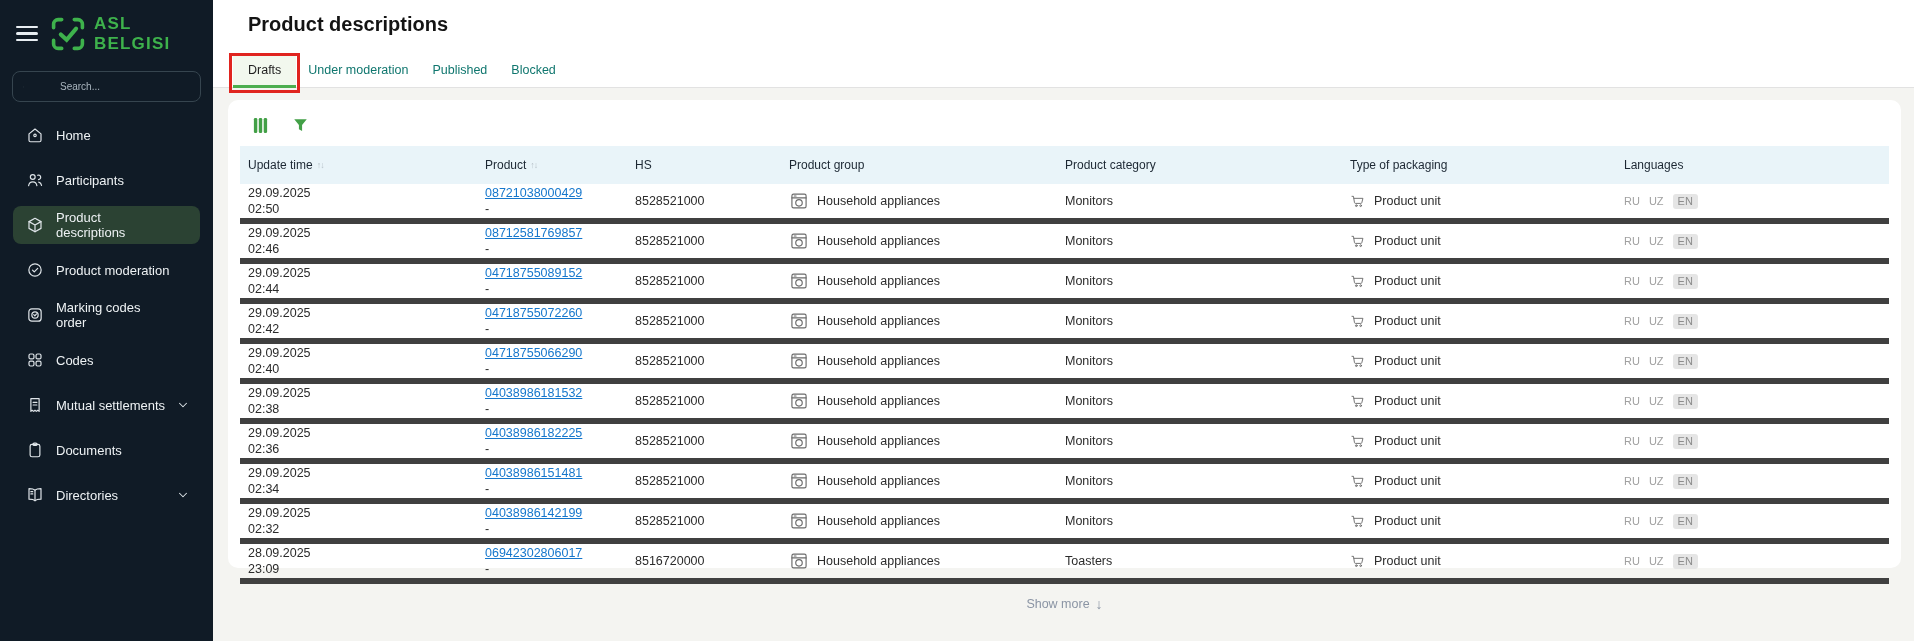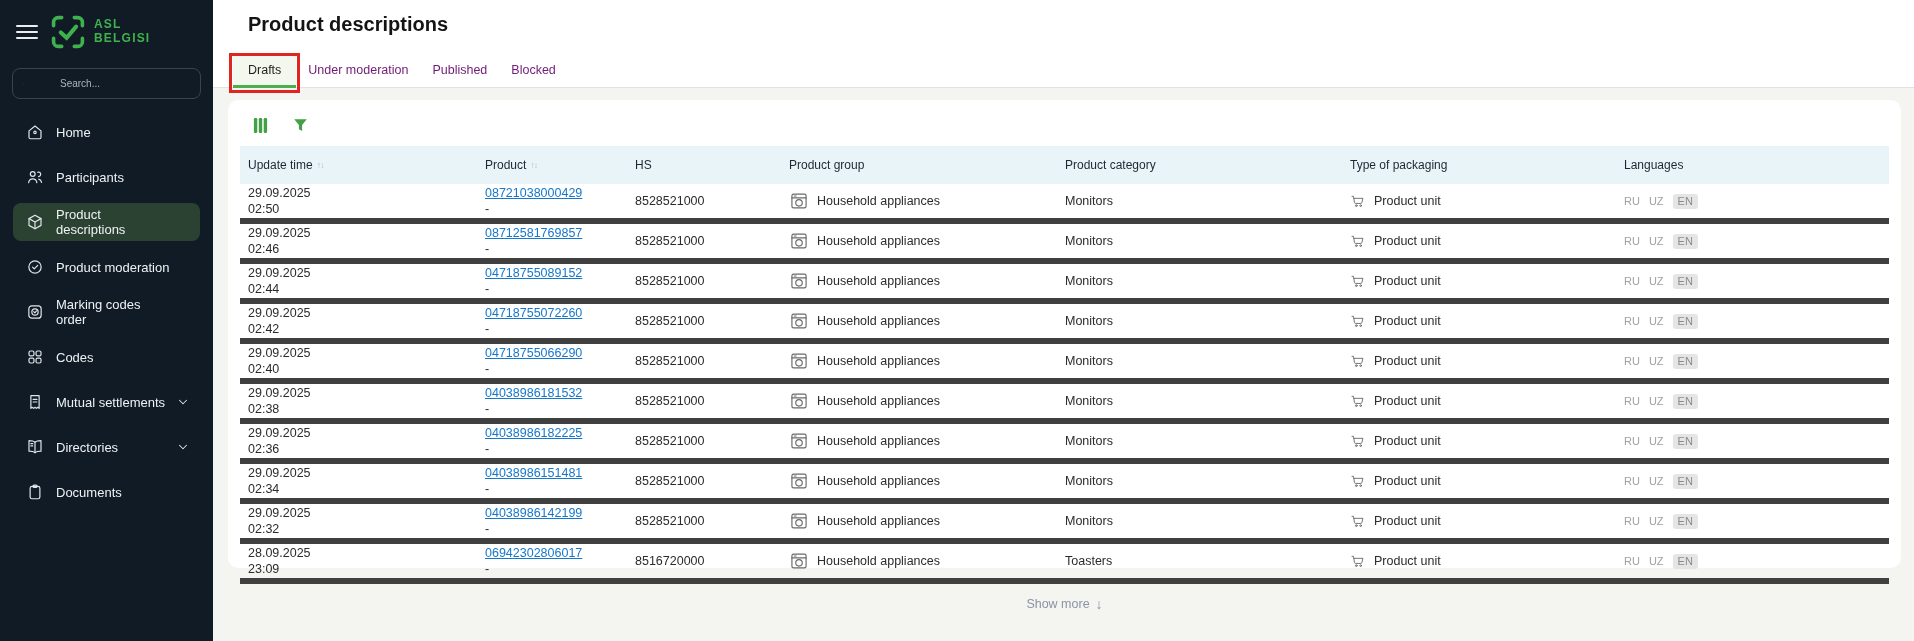--- a/index.html
+++ b/index.html
@@ -5,36 +5,36 @@
   * { margin:0; padding:0; box-sizing:border-box; }
   html,body { width:1914px; height:641px; overflow:hidden; font-family:"Liberation Sans", sans-serif; background:#ffffff; }
   .app { position:relative; width:1914px; height:641px; display:flex; }
 
   
   .sidebar { position:relative; width:213px; height:641px; background:#101b26; flex:0 0 213px; }
   .side-top { display:flex; align-items:center; padding:14px 0 0 16px; gap:12px; }
   .hamburger { width:22px; height:15px; display:flex; flex-direction:column; justify-content:space-between; cursor:pointer; }
   .hamburger span { display:block; height:2.4px; background:#e8eef2; border-radius:2px; }
   .logo { display:flex; align-items:center; gap:8px; }
-  .logo-text { color:#3eb24c; font-weight:800; font-size:12px; letter-spacing:1.2px; line-height:1.15; text-transform:uppercase; }
+  .logo-text { color:#3eb24c; font-weight:800; font-size:17px; letter-spacing:1.2px; line-height:1.15; text-transform:uppercase; }
   .search-box { margin:18px 12px 0 12px; height:31px; border:1px solid #36454f; border-radius:8px; display:flex; align-items:center; padding:0 10px; gap:8px; }
   .search-box input { background:transparent; border:none; outline:none; color:#cfd8dd; font-size:10px; width:130px; font-family:"Liberation Sans", sans-serif;margin-left:28px; }
   .search-box input::placeholder { color:#aab6bf; }
   .menu { margin-top:14px; }
   .menu-item { position:relative; height:38px; margin:0 13px 7px 13px; padding:0 30px 0 13px; border-radius:8px; display:flex; align-items:center; gap:12px; color:#eef2f4; font-size:13px; cursor:pointer; }
   .menu-item.active { background:#2b4233; }
   .menu-item svg.mi { width:18px; height:18px; flex:0 0 18px; stroke:#dfe5e9; fill:none; stroke-width:1.6; stroke-linecap:round; stroke-linejoin:round; }
   .menu-item .chev { position:absolute; right:10px; width:14px; height:14px; stroke:#dfe5e9; fill:none; stroke-width:1.8; stroke-linecap:round; stroke-linejoin:round; }
 
   
   .main { flex:1; display:flex; flex-direction:column; background:#f4f4f1; }
   .top-header { position:relative; height:88px; background:#ffffff; border-bottom:1px solid #e2e2e2; }
   .page-title { position:absolute; left:35px; top:13px; font-size:20px; font-weight:700; color:#141414; }
   .tabs { position:absolute; left:20px; bottom:0; display:flex; align-items:flex-end;text-align:right; }
-  .tab { position:relative; font-size:12.5px; color:#701a75; padding:8px 12px 10px 12px; cursor:pointer; white-space:nowrap; }
+  .tab { position:relative; font-size:12.5px; color:#0f766e; padding:8px 12px 10px 12px; cursor:pointer; white-space:nowrap; }
   .tab.active { background:#f2f8ee; color:#1f1f1f; padding:8px 15px 10px 15px; }
   .tab.active::after { content:""; position:absolute; left:0; right:0; bottom:-1px; height:3px; background:#4cae4f; }
   .annotation-box { position:absolute; left:-4px; right:-4px; top:-2px; bottom:-6px; border:3px solid #e0241f; pointer-events:none; z-index:5; }
 
   .content { flex:1; position:relative; }
   .card { position:absolute; left:15px; top:12px; width:1673px; height:468px; background:#ffffff; border-radius:10px; }
   .toolbar { display:flex; align-items:center; gap:24px; padding:17px 24px 12px 24px; }
   .tool-icon { cursor:pointer; display:inline-flex; }
 
   .table { margin:0 12px; }
@@ -146,35 +146,35 @@
             <path d="M6.5 3.5h11v17l-1.9-1.4-1.8 1.4-1.8-1.4-1.8 1.4-1.9-1.4-1.8 1.4z"></path>
             <path d="M9.5 8.5h5M9.5 12h5"></path>
           </svg>
         <span>Mutual settlements</span>
         <svg class="chev" viewBox="0 0 24 24">
             <path d="M6 9l6 6 6-6"></path>
           </svg>
       </div>
       <div class="menu-item">
         <svg class="mi" viewBox="0 0 24 24">
+            <rect x="5.5" y="4.5" width="13" height="16.5" rx="2.5"></rect>
+            <rect x="9.3" y="2.8" width="5.4" height="3.2" rx="1.5"></rect>
+          </svg>
+        <span>Documents</span>
+      </div>
+      <div class="menu-item">
+        <svg class="mi" viewBox="0 0 24 24">
             <path d="M12 5.5C10.4 4 8.4 3.5 4 3.5v14c4.4 0 6.4.5 8 2 1.6-1.5 3.6-2 8-2v-14c-4.4 0-6.4.5-8 2z"></path>
             <path d="M12 5.5v14"></path>
             <path d="M6.5 7.5h2.5M6.5 10.5h2.5"></path>
           </svg>
         <span>Directories</span>
         <svg class="chev" viewBox="0 0 24 24">
             <path d="M6 9l6 6 6-6"></path>
           </svg>
-      </div>
-      <div class="menu-item">
-        <svg class="mi" viewBox="0 0 24 24">
-            <rect x="5.5" y="4.5" width="13" height="16.5" rx="2.5"></rect>
-            <rect x="9.3" y="2.8" width="5.4" height="3.2" rx="1.5"></rect>
-          </svg>
-        <span>Documents</span>
       </div>
     </nav>
   </aside>
 
   <div class="main">
     <div class="top-header">
       <div class="page-title">Product descriptions</div>
       <div class="tabs">
         <div class="tab active">
           <span>Drafts</span>

